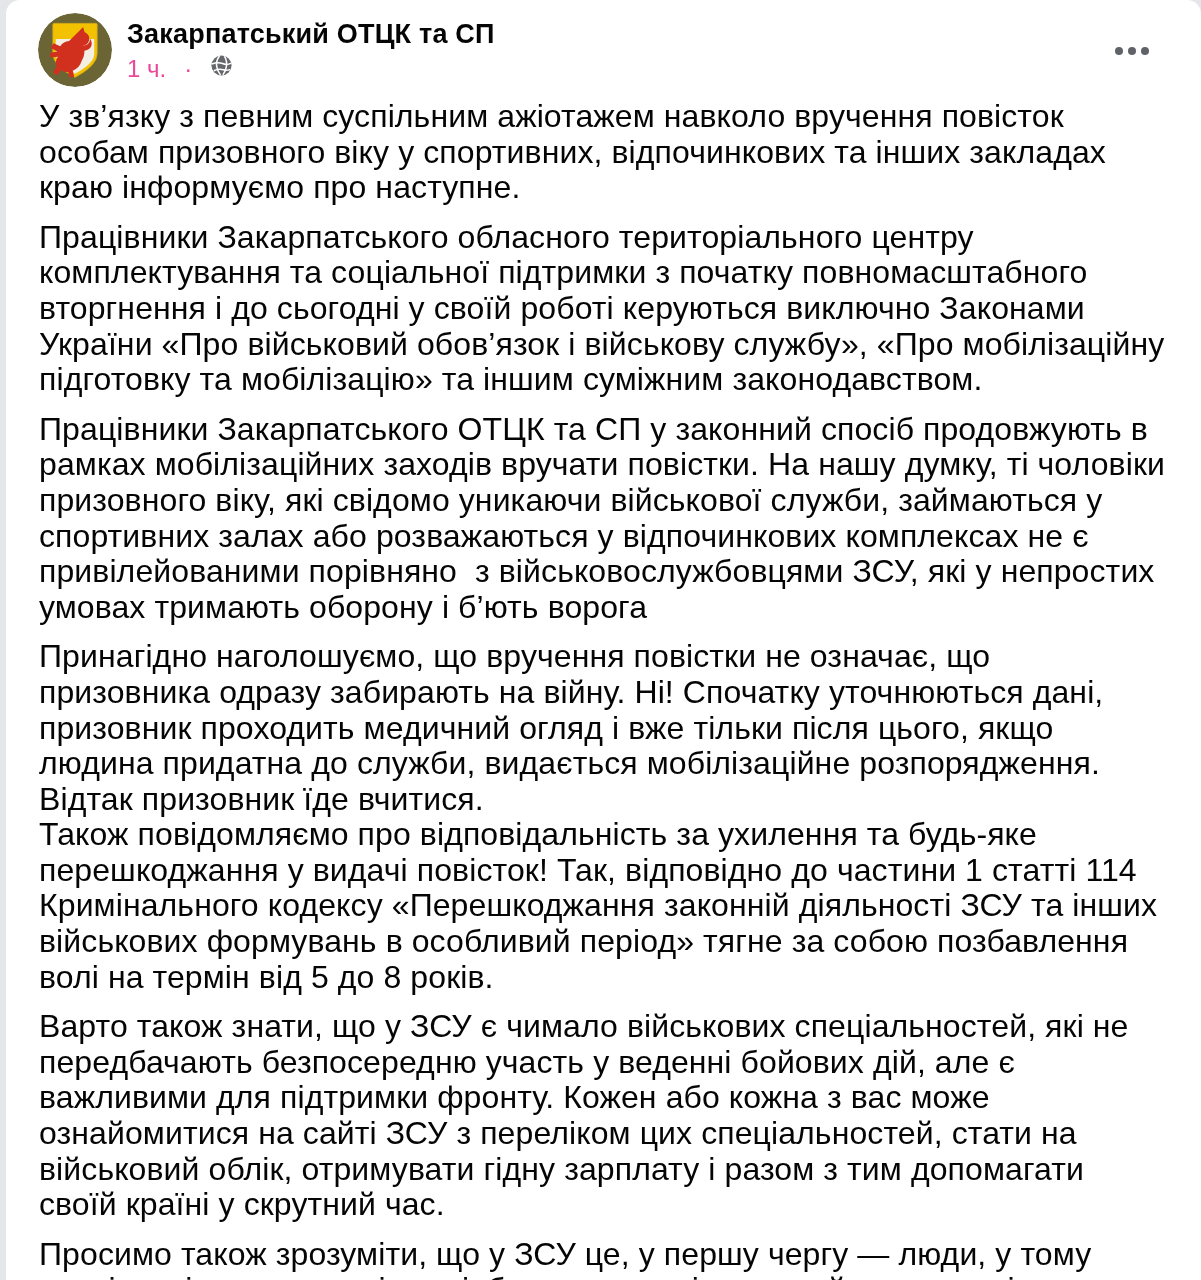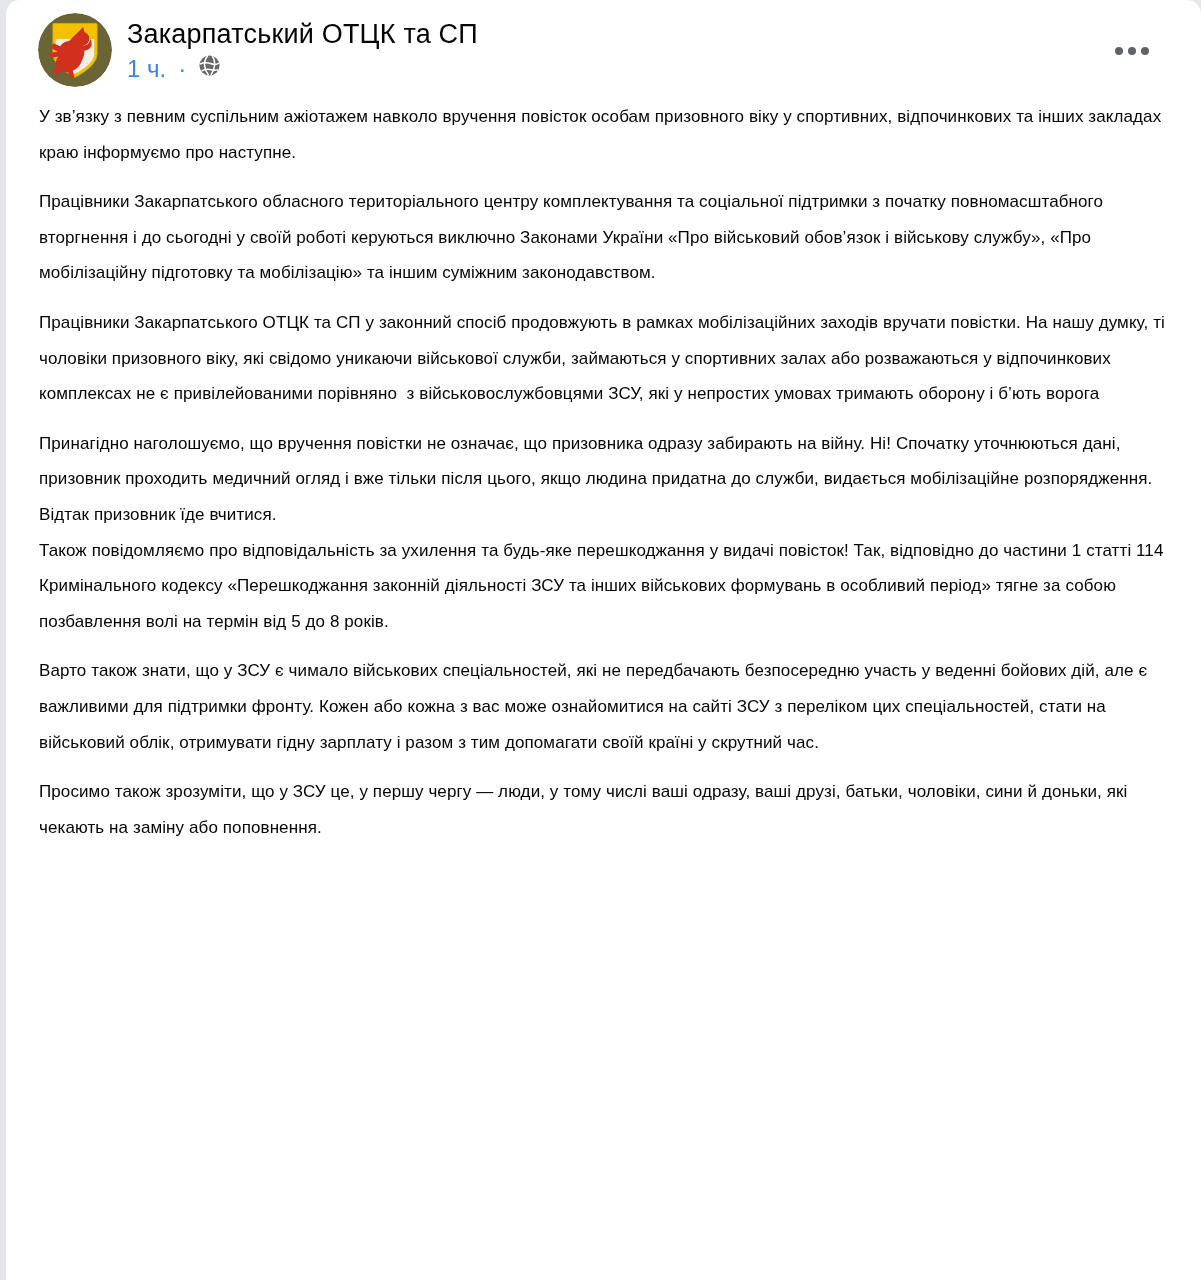--- a/index.html
+++ b/index.html
@@ -35,32 +35,32 @@
     overflow: hidden;
     cursor: pointer;
   }
   .avatar-wrap svg { display: block; }
   .header-text {
     margin-left: 15px;
     padding-top: 6px;
   }
   .page-name {
     font-size: 27px;
-    font-weight: normal;
+    font-weight: bold;
     color: #050505;
     line-height: 31px;
     letter-spacing: 0.2px;
     cursor: pointer;
   }
   .meta-row {
     display: flex;
     align-items: center;
-    gap: 12px;
+    gap: 18px;
     margin-top: 4px;
-    color: #3b82f6;
+    color: #ec4899;
     font-size: 24px;
     line-height: 28px;
   }
   .meta-sep {
     font-size: 24px;
     line-height: 28px;
   }
   .globe-icon { display: inline-block; }
   .more-btn {
     margin-left: auto;
@@ -79,21 +79,21 @@
     width: 8px;
     height: 8px;
     border-radius: 50%;
     background: #5f6368;
   }
   .post-body {
     padding: 8px 26px 28px 33px;
   }
   .post-body p {
     margin: 0 8px 14px 0;
-    font-size: 17px;
+    font-size: 32px;
     line-height: 35.6px;
     color: #050505;
     letter-spacing: 0.1px;
     white-space: pre-wrap;
   }
   .post-body p:last-child { margin-bottom: 0; }
 </style>
 </head>
 <body>
 

